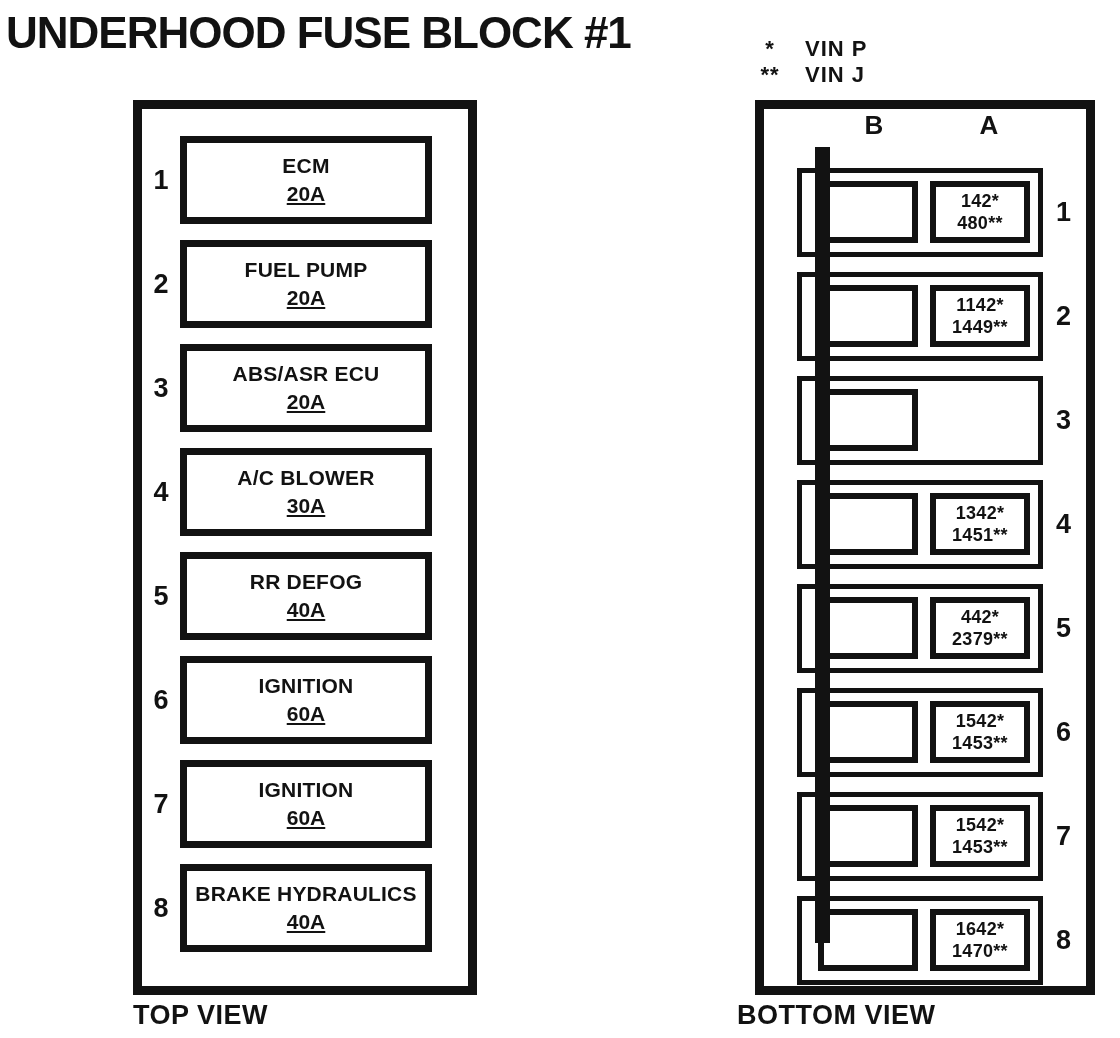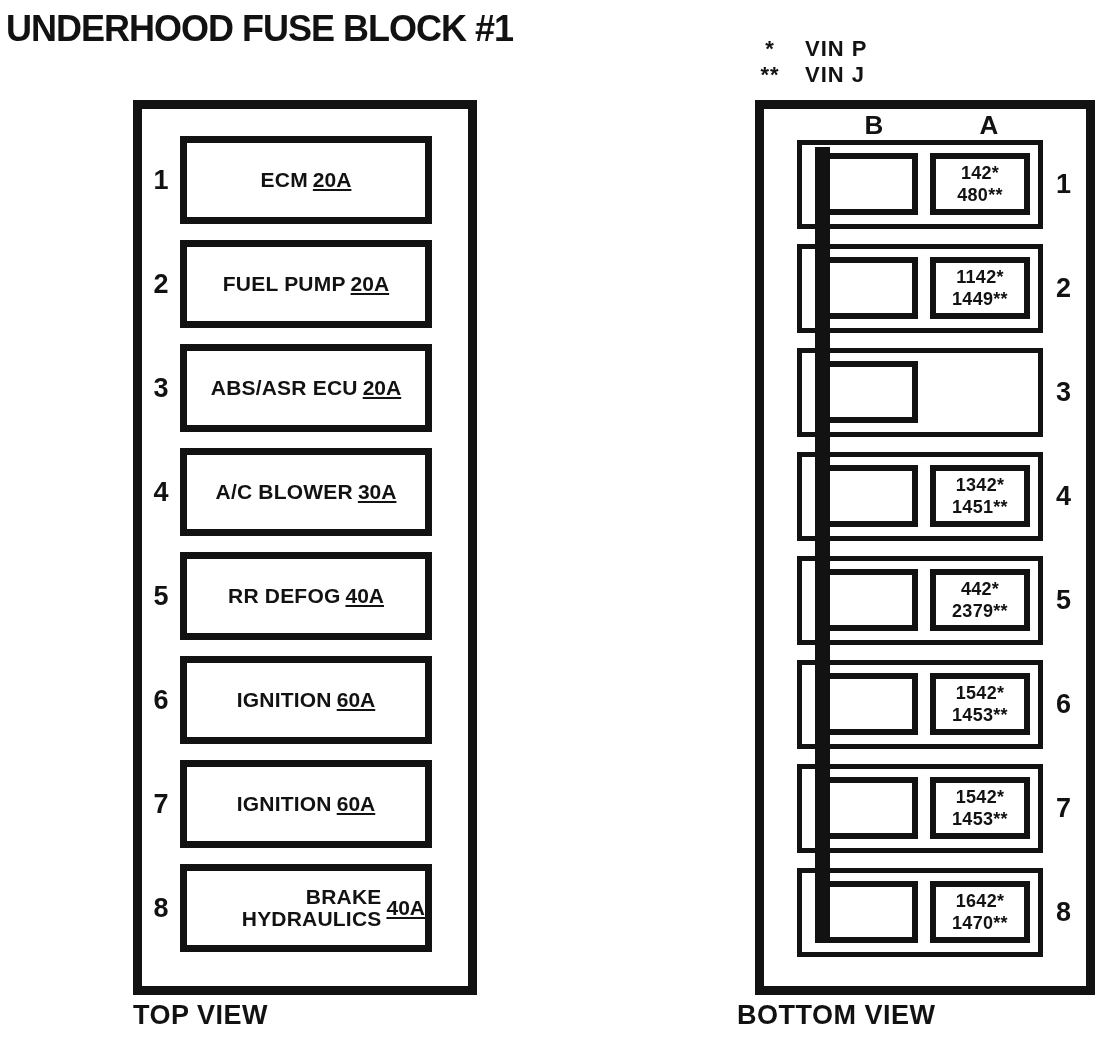--- a/index.html
+++ b/index.html
@@ -8,21 +8,21 @@
     position:relative;
     width:1120px; height:1038px;
     font-family:"Liberation Sans", sans-serif;
     font-weight:bold;
     color:#121212;
     overflow:hidden;
   }
 
   .title {
     position:absolute; left:6px; top:8px;
-    font-size:36px; letter-spacing:-1px;
+    font-size:44px; letter-spacing:-1px;
     white-space:nowrap;
   }
 
   
   .legend { position:absolute; left:752px; top:36px; font-size:22px; }
   .legend-row { display:flex; align-items:baseline; line-height:26px; }
   .legend-symbol { width:36px; text-align:center; letter-spacing:1px; }
   .legend-label { margin-left:17px; letter-spacing:1px; }
 
   
@@ -34,22 +34,22 @@
   }
   .fuse-rows { padding-top:27px; }
   .fuse-row { display:flex; height:88px; margin-bottom:16px; }
   .fuse-num {
     width:38px; display:flex; align-items:center; justify-content:center;
     font-size:27px;
   }
   .fuse-box {
     width:252px; height:88px;
     border:7px solid #121212;
-    display:flex; flex-direction:row; align-items:center; justify-content:center;
-    text-align:right; gap:5px;
+    display:flex; flex-direction:column; align-items:center; justify-content:center;
+    text-align:left; gap:5px;
   }
   .fuse-name { font-size:21px; line-height:1.05; letter-spacing:0.2px; }
   .fuse-amps { font-size:21px; line-height:1.05;text-decoration:underline; }
 
   .view-caption {
     position:absolute; 
     font-size:27px; letter-spacing:0.5px;
   }
   .caption-top { left:133px; top:1000px; width:344px; }
   .caption-bottom { left:737px; top:1000px; width:340px; }
@@ -58,21 +58,21 @@
   .bottom-view-panel {
     position:absolute; left:755px; top:100px;
     width:340px; height:895px;
     border:9px solid #121212;
     background:#ffffff;
   }
   .col-header { position:absolute; top:1px; font-size:26px; }
   .col-header-b { left:95px; width:30px; text-align:center; }
   .col-header-a { left:210px; width:30px; text-align:center; }
 
-  .cavity-rows { padding-top:31px; }
+  .cavity-rows { padding-top:43px;margin-top:16px; }
   .cavity-row { display:flex; height:89px; margin-bottom:15px; padding-left:33px; }
   .cavity-box {
     position:relative; width:246px; height:89px;
     border:5px solid #121212;
   }
   .cavity-slot {
     position:absolute; top:8px; height:62px; width:100px;
     border:6px solid #121212;
   }
   .cavity-b { left:16px; }

